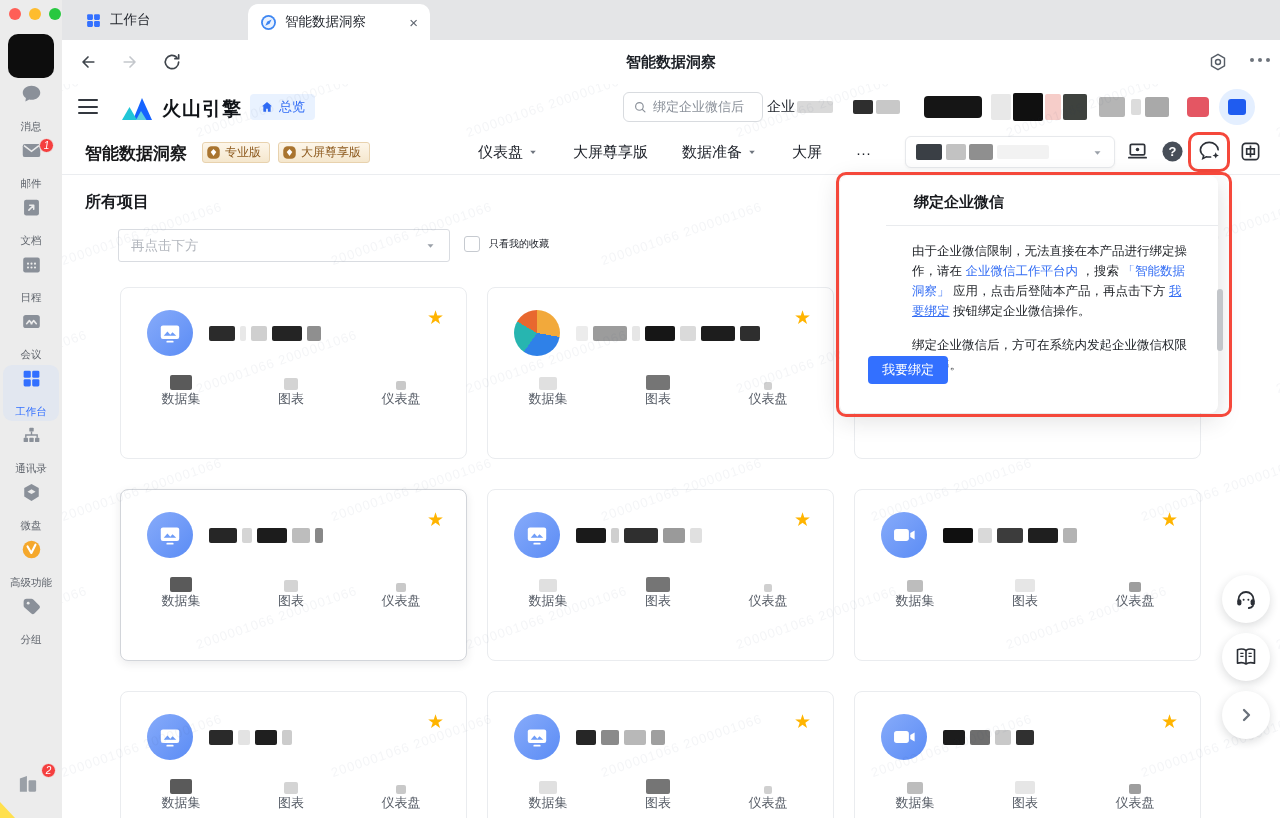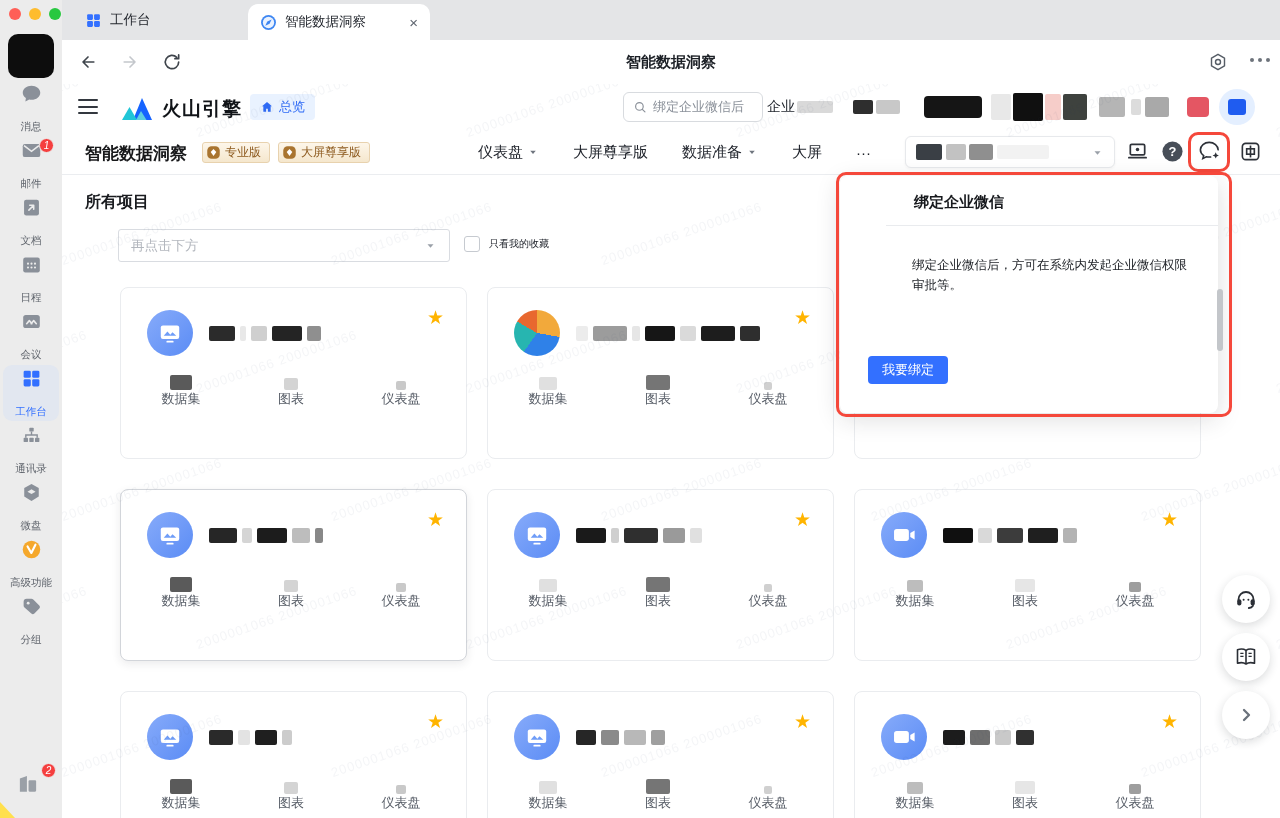--- a/index.html
+++ b/index.html
@@ -720,20 +720,37 @@
             </span>
             <div class="slb">仪表盘</div>
           </span>
         </div>
       </div>
   </div>
 
   <div class="pop">
     <h3 class="pop-title">绑定企业微信</h3>
     <div class="pop-body">
+      <p style="margin:0">
+        
+      
+          <span class="s-plain">由于企业微信限制，无法直接在本产品进行绑定操作，请在</span>
+        
+          <span class="s-link">企业微信工作平台内</span>
+        
+          <span class="s-plain">，搜索</span>
+        
+          <span class="s-link">「智能数据洞察」</span>
+        
+          <span class="s-plain">应用，点击后登陆本产品，再点击下方</span>
+        
+          <span class="s-linku">我要绑定</span>
+        
+          <span class="s-plain">按钮绑定企业微信操作。</span>
+        </p>
       <p class="pop-p2" style="margin-bottom:0">绑定企业微信后，方可在系统内发起企业微信权限审批等。</p>
     </div>
     <button class="pop-btn">我要绑定</button>
   </div>
   <div class="redbox-pop"></div>
   <div class="scrollthumb"></div>
 
   <div class="fabs">
 
       <div class="fab">

